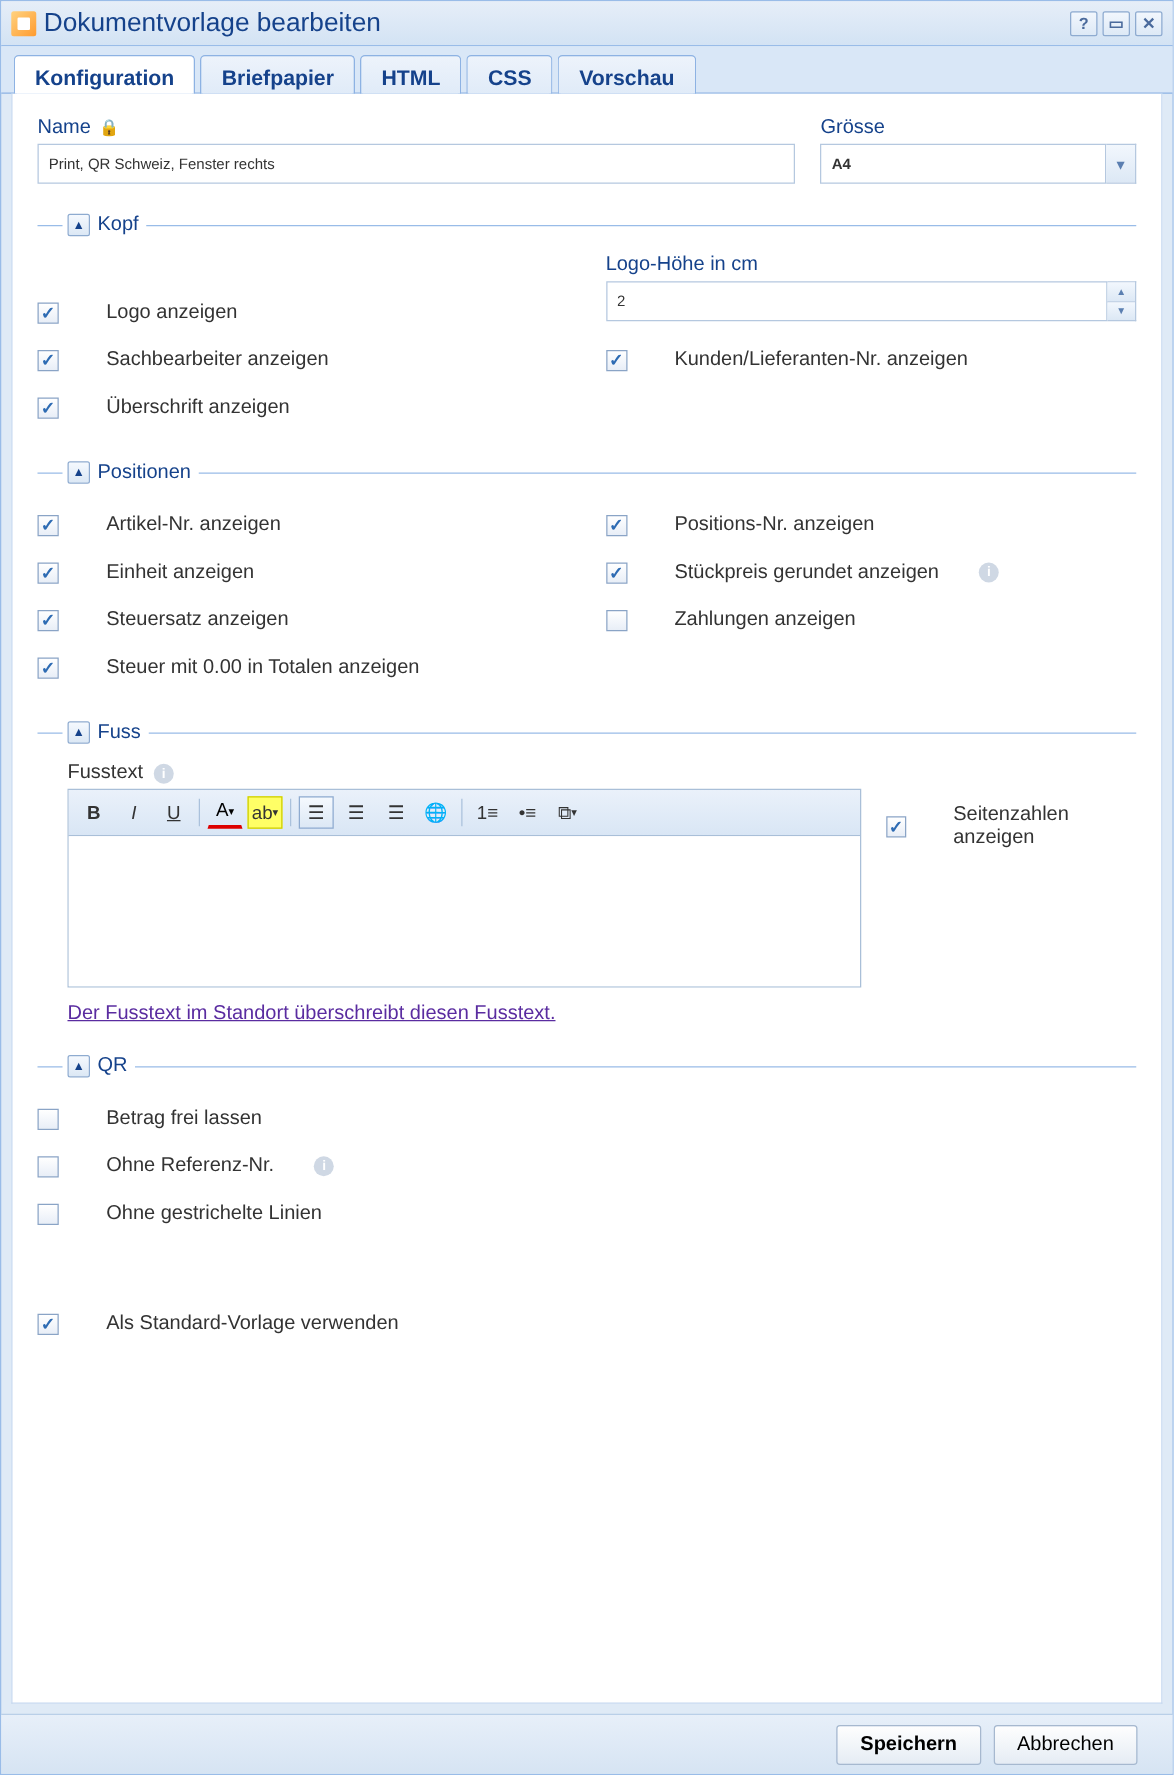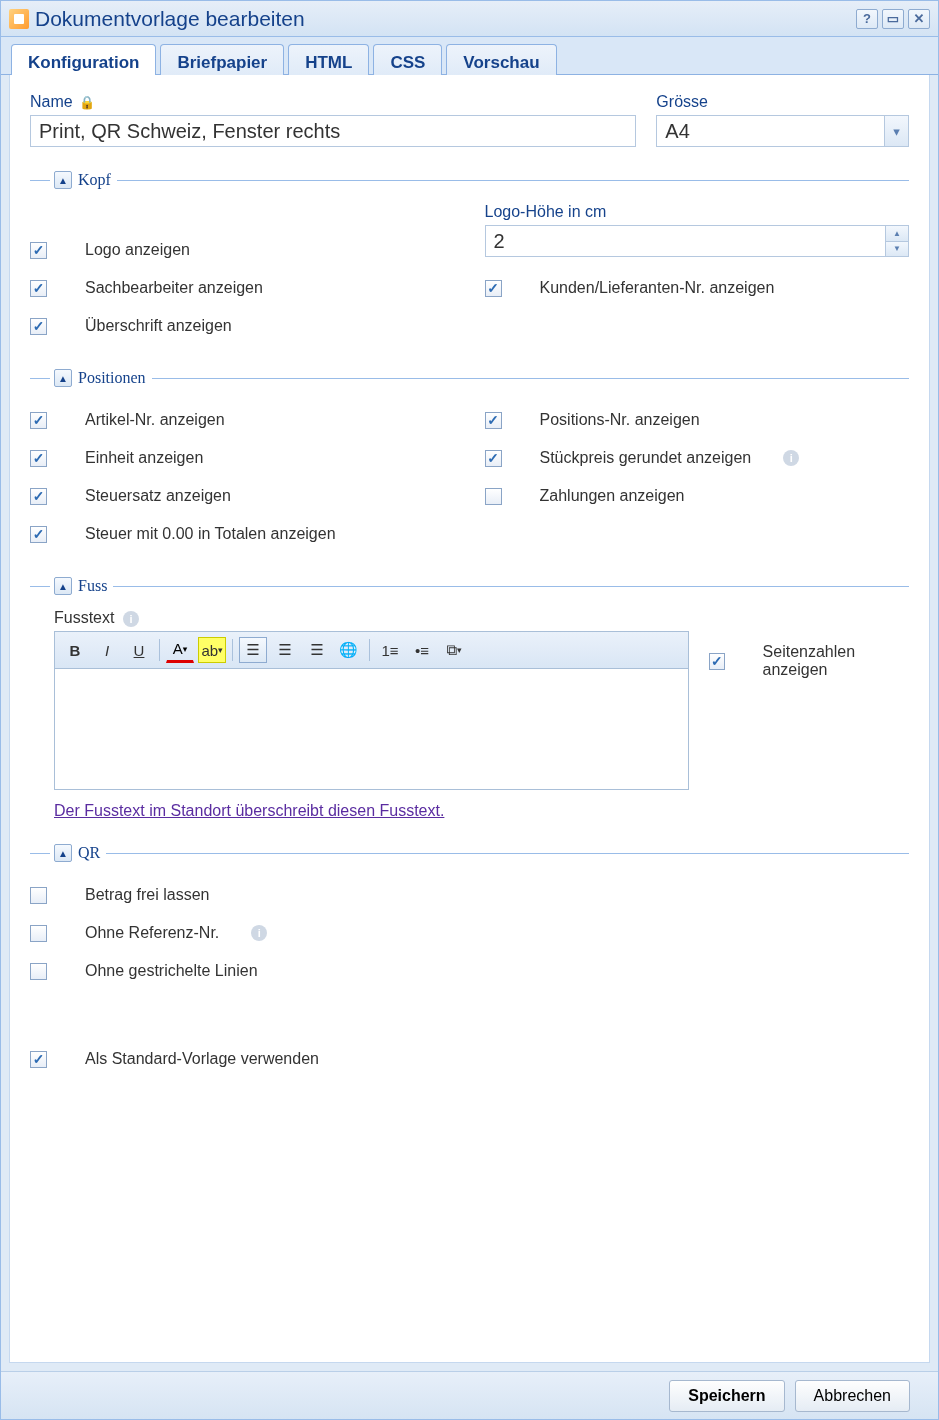--- a/index.html
+++ b/index.html
@@ -11,30 +11,30 @@
 .titlebar-title { color: #15428b; font-size: 21px; flex: 1; }
 .winbtn { width: 22px; height: 20px; border: 1px solid #8eabd0; background: linear-gradient(#f2f7fd,#dde9f6); margin-left: 4px; display:flex; align-items:center; justify-content:center; color:#4a6a9c; font-weight:bold; font-size:13px; border-radius:2px; }
 .tabbar { height: 38px; padding: 6px 10px 0 10px; display: flex; gap: 4px; border-bottom: 1px solid #8db2e3; background:#d9e7f7; }
 .tab { padding: 8px 16px 8px 16px; border: 1px solid #8db2e3; border-bottom: none; border-radius: 4px 4px 0 0; color:#15428b; font-size:17px; font-weight: bold; background:linear-gradient(#edf3fb,#e0ebf8); position:relative; top:1px; }
 .tab.active { background:#fff; color:#15428b; z-index:1; }
 .body { flex: 1; background:#ffffff; margin: 0 8px 8px 8px; border: 1px solid #c5d8ef; border-top:none; padding: 18px 20px; overflow:auto; }
 .row { display: flex; gap: 20px; }
 .col { flex: 1; }
 .label { color:#15428b; font-size:16px; margin-bottom: 4px; display:block; }
 .lock { color:#888; font-size:13px; margin-left:2px; }
-input[type=text].tf, .tf { width:100%; height:32px; border:1px solid #b5c8df; background:#fff; padding:4px 8px; font-size:20px; color:#333; }
+input[type=text].tf, .tf { width:100%; height:32px; border:1px solid #b5c8df; background:#fff; padding:4px 8px; font-size:12px; color:#333; }
 .tf.ro { background:#e9eef5; color:#444; }
 .combo { display:flex; }
-.combo input { flex:1; border-right:none; }
+.combo input { flex:1; border-right:none;font-weight:bold; }
 .combo .trg { width:24px; border:1px solid #b5c8df; border-left:none; background:linear-gradient(#f2f7fd,#dce8f5); display:flex; align-items:center; justify-content:center; }
 .chev { font-size:13px; color:#5b7fb1; line-height:1; }
 .fsline { display:flex; align-items:center; margin: 24px 0 14px 0; }
 .fsline .pre { width: 20px; height:1px; background:#99bce8; }
 .fsline .exp { width:18px; height:18px; border:1px solid #8eabd0; background:linear-gradient(#f5f9fe,#dce8f5); display:flex; align-items:center; justify-content:center; color:#15428b; font-size:10px; margin:0 4px; border-radius:2px;}
-.fsline .lbl { color:#15428b; font-size:16px; margin:0 6px 0 2px;font-family:Liberation Serif, serif; }
+.fsline .lbl { color:#15428b; font-size:16px; margin:0 6px 0 2px; }
 .fsline .post { flex:1; height:1px; background:#99bce8; }
 .ckrow { display:flex; align-items:center; padding: 10px 0; color:#333; font-size:16px;gap:28px; }
 .ck { width:17px; height:17px; border:1px solid #8aa4c6; background:linear-gradient(#fff,#e8eef7); margin-right: 10px; display:flex; align-items:center; justify-content:center; }
 .ck.checked::after { content:"✓"; color:#2d6bb3; font-size:14px; font-weight:bold; line-height:1; }
 .grid2 { display:grid; grid-template-columns: 1fr 1fr; column-gap: 30px; align-items: start; }
 .info { display:inline-block; width:16px; height:16px; border-radius:50%; background:#cfd8e4; color:#fff; font-size:11px; text-align:center; line-height:16px; font-weight:bold; margin-left:4px; }
 .editor { border:1px solid #a9bfd8; background:#fff; }
 .tbar { display:flex; align-items:center; gap: 4px; padding: 5px 6px; background:linear-gradient(#eaf1fa,#d9e6f5); border-bottom:1px solid #a9bfd8; }
 .tbtn { width:28px; height:26px; border:1px solid transparent; display:flex; align-items:center; justify-content:center; font-size:15px; color:#333; }
 .tbtn.active { border-color:#8eabd0; background:linear-gradient(#f5f9fe,#dce8f5); }

